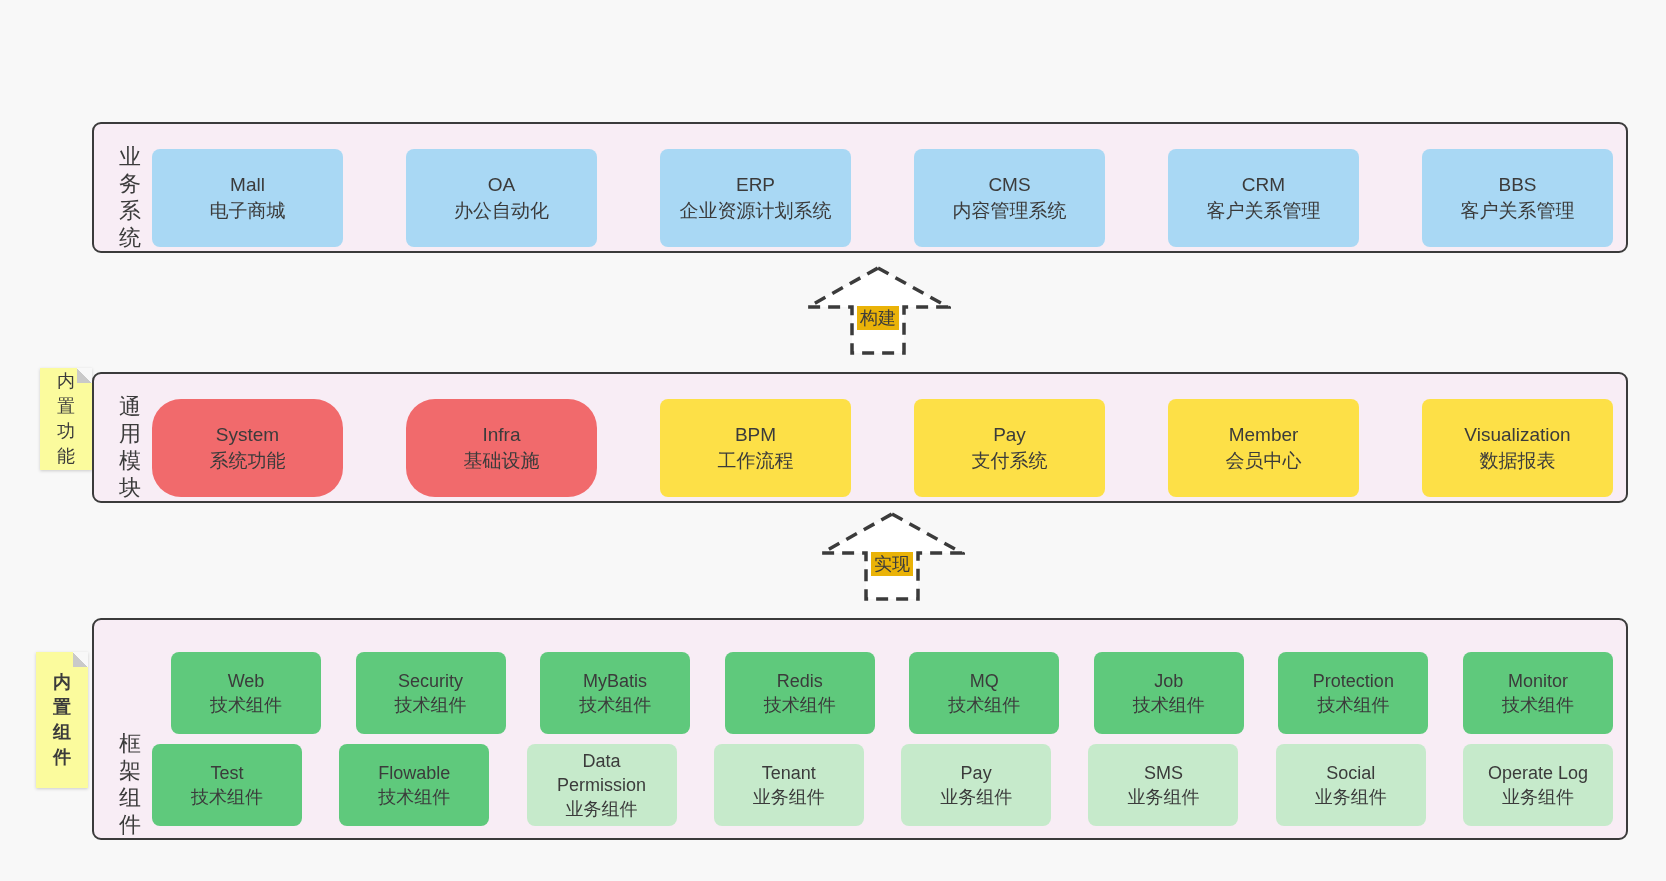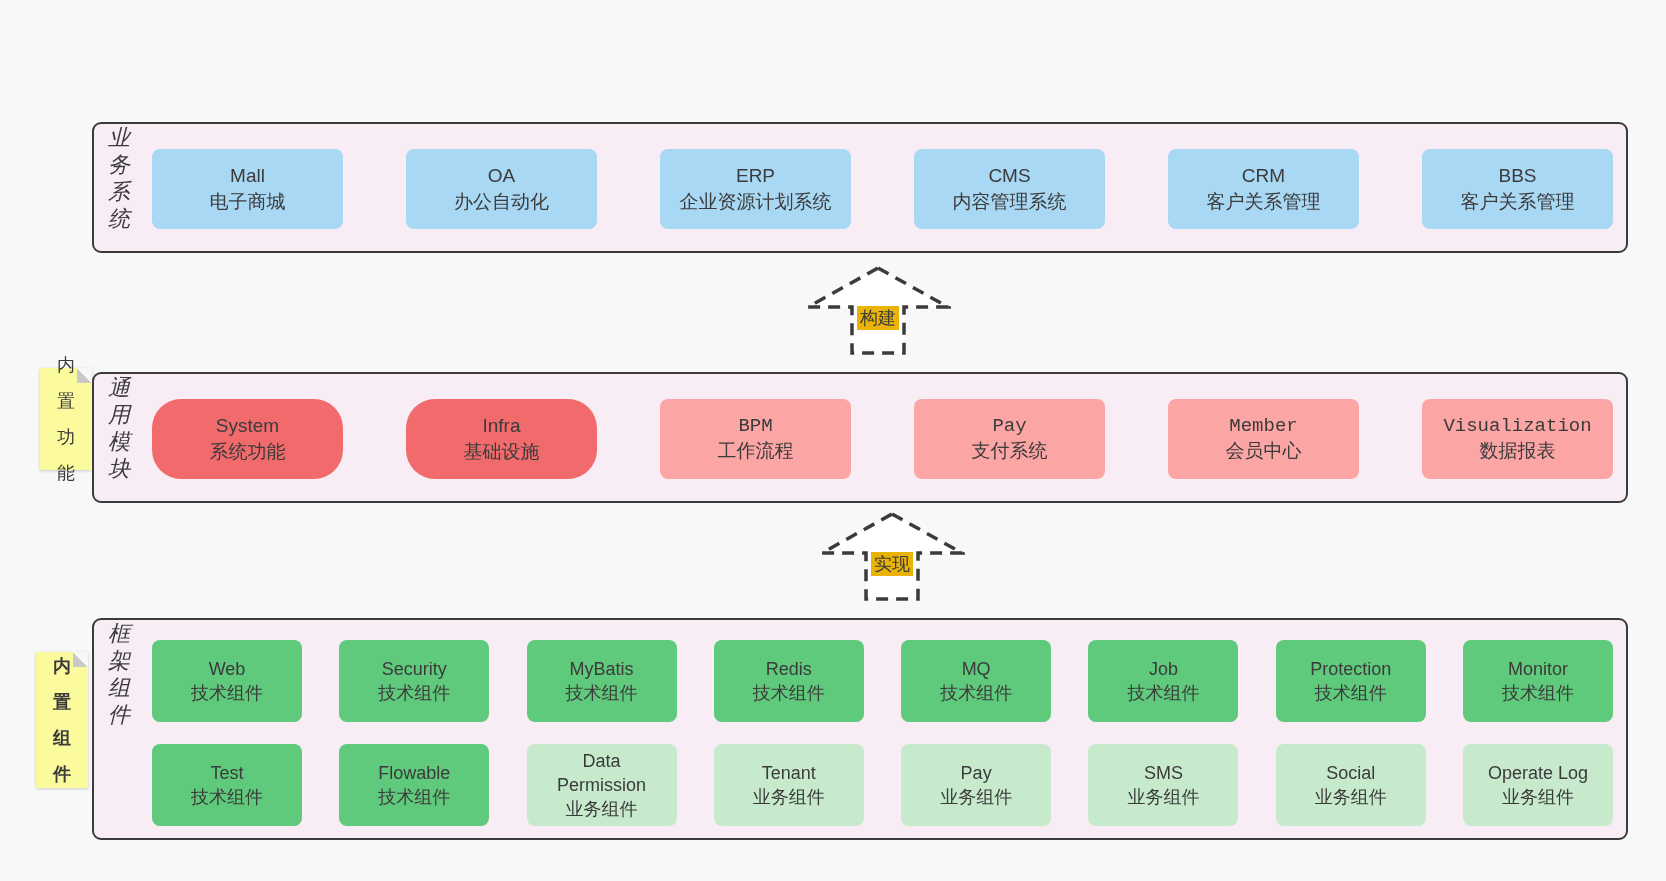--- a/index.html
+++ b/index.html
@@ -16,58 +16,58 @@
     position:absolute; left:92px; width:1536px;
     background:#f8edf5;
     border:2.5px solid #3b3b3b; border-radius:9px;
     box-sizing:border-box; z-index:1;
   }
   #layer-business   { top:122px; height:131px; }
   #layer-modules    { top:372px; height:131px; }
   #layer-components { top:618px; height:222px; }
 
   .layer-label {
-    position:absolute; left:12px; top:0; height:100%;
-    display:flex; align-items:flex-start; z-index:2;font-style:italic;
+    position:absolute; left:23px; top:0; height:100%;
+    display:flex; align-items:flex-end; z-index:2;
   }
   .vtext {
     width:26px; font-size:22px; line-height:27px;
     text-align:center; word-break:break-all;
   }
   .box-row {
     position:absolute; left:58px; right:13px;
     display:flex; justify-content:space-between;
   }
   #layer-business .box-row, #layer-modules .box-row { top:25px; }
-  #layer-components .row1 { top:20px; }
+  #layer-components .row1 { top:32px;margin-left:19px; }
   #layer-components .row2 { top:124px; }
 
   .box {
     box-sizing:border-box; border-radius:8px;
     display:flex; flex-direction:column; justify-content:center; align-items:center;
     text-align:center; font-size:19px; line-height:26px;
   }
-  .row6 .box { width:191px; height:80px; padding:0 6px; }
+  .row6 .box { width:191px; height:98px; padding:0 6px; }
   .row8 .box { width:150px; height:82px; font-size:18px; line-height:24px; padding:0 12px; }
   .box span { display:block; width:100%; }
 
   .box.blue       { background:#a9d8f4; }
   .box.red        { background:#f16a6c;border-radius:29px; }
-  .box.pink       { background:#fca5a5;font-family:Liberation Mono, monospace; }
+  .box.pink       { background:#fde047; }
   .box.green      { background:#5fc97c; }
   .box.lightgreen { background:#c6eacb; }
 
   .sticky {
     position:absolute; width:52px; background:#fbfb9d;
     display:flex; align-items:center; justify-content:center;
     z-index:0; box-shadow:0 1px 3px rgba(0,0,0,.18);
   }
   #sticky-modules    { left:40px; top:368px; height:102px; }
   #sticky-components { left:36px; top:652px; height:136px;font-weight:bold; }
-  .sticky .vtext { width:22px; font-size:18px; line-height:36px; }
+  .sticky .vtext { width:22px; font-size:18px; line-height:25px; }
   .fold {
     position:absolute; top:0; right:0; width:15px; height:15px;
     background:linear-gradient(to bottom left, #f8f8f8 50%, #c9c9c9 50.5%);
   }
 
   .arrow { position:absolute; width:146px; height:90px; z-index:2; }
   #arrow-build     { left:805px; top:266px; }
   #arrow-implement { left:819px; top:512px; }
   .arrow svg { display:block; width:100%; height:100%; }
   .arrow-label {

